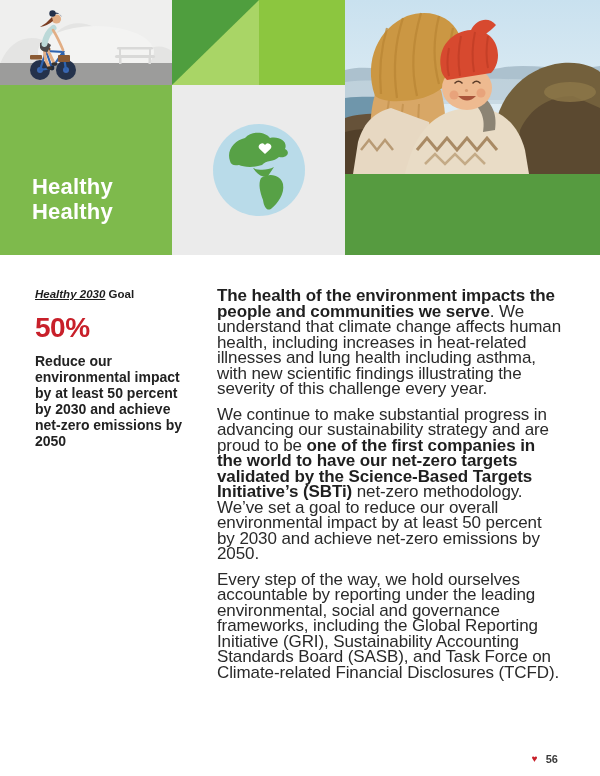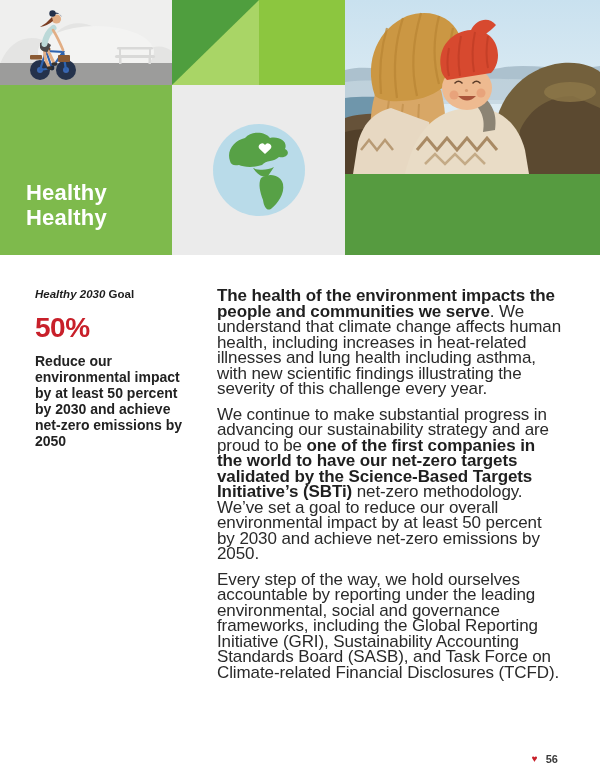--- a/index.html
+++ b/index.html
@@ -4,32 +4,32 @@
 <style>
   html,body{margin:0;padding:0;background:#fff;}
   .page{position:relative;width:600px;height:776px;background:#ffffff;overflow:hidden;
         font-family:"Liberation Sans",sans-serif;color:#262626;}
 
   
   .banner{position:absolute;left:0;top:0;width:600px;height:255px;}
   .illus{position:absolute;left:0;top:0;width:172px;height:85px;}
   .squares{position:absolute;left:172px;top:0;width:173px;height:85px;}
   .title-block{position:absolute;left:0;top:85px;width:172px;height:170px;background:#7eba4c;}
-  .title-block h1{position:absolute;left:18px;bottom:17px;margin:8px;color:#fff;
+  .title-block h1{position:absolute;left:18px;bottom:17px;margin:14px;color:#fff;
         font-size:22px;line-height:25px;font-weight:700;letter-spacing:.2px;}
   .globe-block{position:absolute;left:172px;top:85px;width:173px;height:170px;background:#ebebeb;
         display:flex;align-items:center;justify-content:center;}
   .photo{position:absolute;left:345px;top:0;width:255px;height:174px;}
   .photo svg{display:block;width:255px;height:174px;}
   .photo-green{position:absolute;left:345px;top:174px;width:255px;height:81px;background:#569b40;}
 
   
   .sidebar{position:absolute;left:35px;top:288px;width:160px;}
   .goal-label{margin:0;font-size:11.5px;font-weight:700;color:#1d1d1d;}
-  .goal-label .it{font-style:italic;}
+  .goal-label .it{font-style:italic;text-decoration:underline;}
   .stat{margin-top:12px;font-size:28px;font-weight:800;color:#c8202a;letter-spacing:-.5px;}
   .stat-desc{margin:9px 0 0;font-size:14px;font-weight:700;line-height:16px;color:#222;}
 
   .article{position:absolute;left:217px;top:288px;width:346px;
         font-size:17px;line-height:15.5px;letter-spacing:-.1px;color:#2a2a2a;}
   .article p{margin:0 0 10px;}
   .article strong{font-weight:700;color:#1f1f1f;}
 
   
   .footer{position:absolute;right:42px;bottom:11px;display:flex;align-items:center;gap:8px;}

